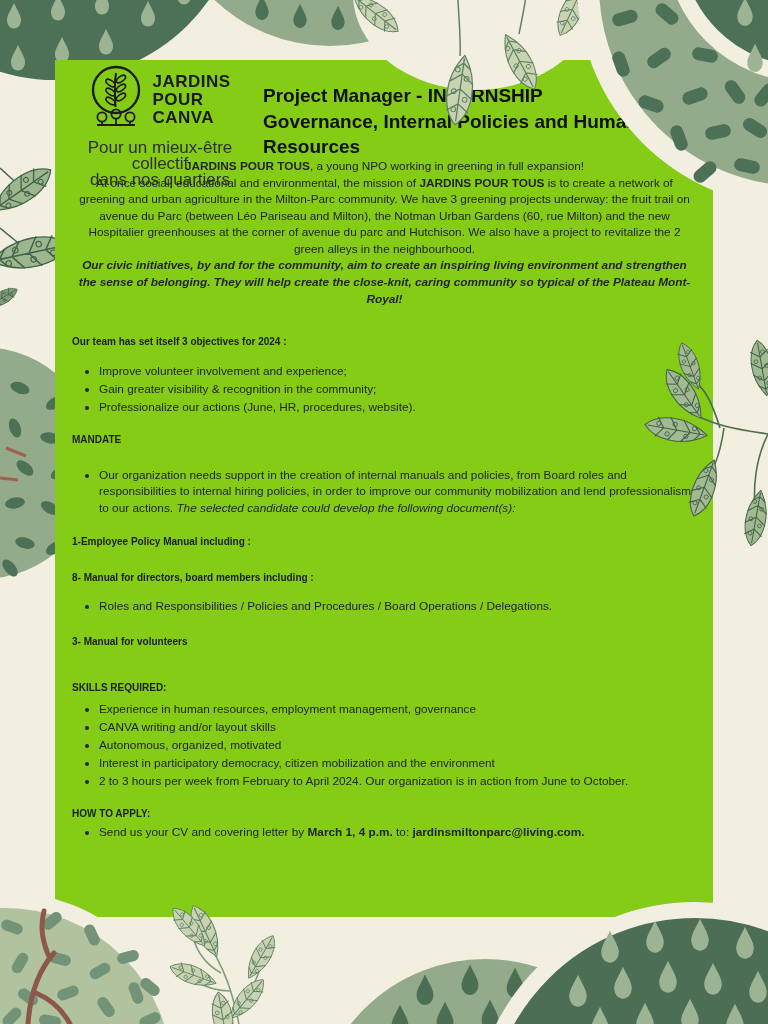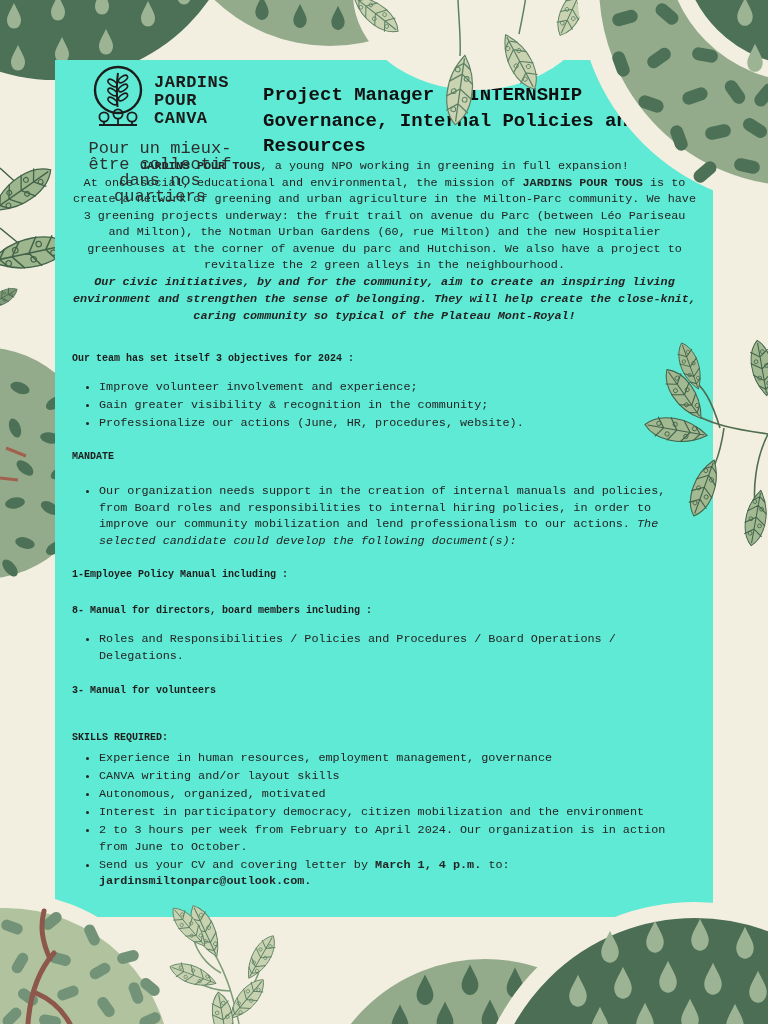--- a/index.html
+++ b/index.html
@@ -1,20 +1,20 @@
 <!DOCTYPE html>
 <html><head>
 <meta charset="utf-8">
 <style>
   html,body{margin:0;padding:0;}
   .page{position:relative;width:768px;height:1024px;background:#f2efe1;overflow:hidden;
         font-family:"Liberation Sans", sans-serif;color:#242424;}
   svg.deco{position:absolute;overflow:visible;}
   .z1{z-index:1}.z3{z-index:3}
-  .panel{position:absolute;left:55px;top:60px;width:658px;height:857px;background:#5eead4;z-index:2;font-family:Liberation Mono, monospace;}
+  .panel{position:absolute;left:55px;top:60px;width:658px;height:857px;background:#84cc16;z-index:2;}
   
   .pl-f{fill:var(--lf,#c9d3b2);stroke:var(--lv,#5d8163);stroke-width:1.2}
   .pl-v{fill:none;stroke:var(--lv,#5d8163);stroke-width:1.3}
   .pl-d circle{fill:none;stroke:var(--lv,#5d8163);stroke-width:1}
   
   .hdr{position:relative;height:98px;}
   .logo-wrap{position:absolute;left:14px;top:5px;width:182px;text-align:center;}
   .logo-row{display:flex;align-items:center;justify-content:center;gap:9px;}
   .logo-name{ text-align:left;font-weight:700;font-size:17px;line-height:18px;letter-spacing:.5px;color:#1b1b1b;}
   .tagline{margin-top:5px;font-size:17px;line-height:16px;color:#2e2e2e;}
@@ -184,22 +184,23 @@
         <li>Experience in human resources, employment management, governance</li>
         <li>CANVA writing and/or layout skills</li>
         <li>Autonomous, organized, motivated</li>
         <li>Interest in participatory democracy, citizen mobilization and the environment</li>
       </ul>
 
       <ul class="ul-co">
         <li>2 to 3 hours per week from February to April 2024. Our organization is in action from June to October.</li>
       </ul>
 
+      <h3 class="h-ap">HOW TO APPLY:</h3>
       <ul class="ul-ap">
-        <li><span>Send us your CV and covering letter by </span><span class="b">March 1, 4 p.m.</span><span> to: </span><span class="b">jardinsmiltonparc@outlook.com.</span></li>
+        <li><span>Send us your CV and covering letter by </span><span class="b">March 1, 4 p.m.</span><span> to: </span><span class="b">jardinsmiltonparc@living.com.</span></li>
       </ul>
     </div>
   </div>
 
   <svg class="deco z3" style="left:360px;top:0;width:230px;height:150px" viewBox="0 0 230 150">
     <ellipse cx="115" cy="-6" rx="122" ry="96" fill="#f2efe1"></ellipse>
     <path d="M98,0 C99,22 101,40 100,56 M166,-4 C164,10 161,24 159,34" stroke="#5d8163" stroke-width="1.5" fill="none"></path>
     <use href="#pleaf" transform="translate(100,90) rotate(188)"></use>
     <use href="#pleaf" transform="translate(160,62) rotate(152) scale(0.88)"></use>
     <use href="#pleaf" transform="translate(16,14) rotate(128) scale(0.8)"></use>

